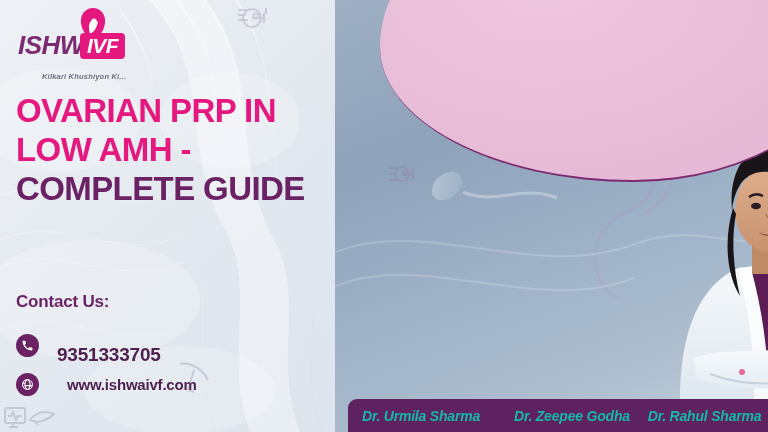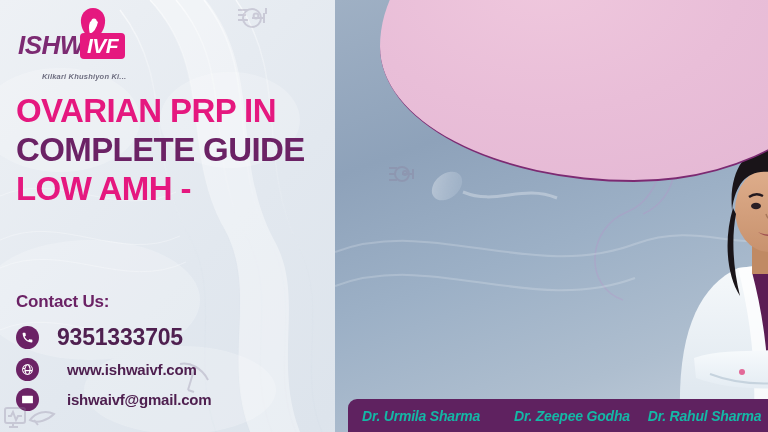--- a/index.html
+++ b/index.html
@@ -81,21 +81,21 @@
   .c-row{display:flex;align-items:center;margin-bottom:7px;}
   .c-ic{
     width:23px;height:23px;border-radius:50%;background:#6b2265;
     display:flex;align-items:center;justify-content:center;flex:0 0 23px;
   }
   .c-ic svg{width:13px;height:13px;fill:#fff;}
   .c-tx{
     margin-left:28px;font-size:15px;font-weight:800;color:#4f2050;letter-spacing:-.2px;
     white-space:nowrap;
   }
-  .c-row.phone .c-tx{font-size:23px;margin-left:18px;}
+  .c-row.phone .c-tx{font-size:19px;margin-left:18px;margin-top:20px;}
 
   
   .deco{position:absolute;opacity:.30;}
   .deco svg{width:100%;height:100%;stroke:#8a7f9c;fill:none;stroke-width:2;}
   .deco-top{left:236px;top:2px;width:40px;height:28px;}
   .deco-bot{left:4px;top:404px;width:52px;height:26px;}
   .deco-mid{left:388px;top:162px;width:34px;height:24px;opacity:.34;}
   .deco-pick{left:176px;top:360px;width:38px;height:34px;opacity:.30;}
 
   
@@ -328,22 +328,22 @@
         <circle cx="24" cy="15" r="2.6" fill="#ffffff"></circle>
       </svg>
     </div>
     <div class="logo-word">ISHWA</div>
     <div class="logo-ivf">IVF</div>
     <div class="logo-tag">Kilkari Khushiyon Ki...</div>
   </div>
 
   <div class="headline">
     <div class="hl-line hl-pink">OVARIAN PRP IN</div>
+    <div class="hl-line hl-pink">LOW AMH -</div>
     <div class="hl-line hl-purple">COMPLETE GUIDE</div>
-    <div class="hl-line hl-pink">LOW AMH -</div>
   </div>
 
   <div class="contact">
     <div class="contact-title">Contact Us:</div>
 
     <div class="c-row phone">
       <span class="c-ic">
         <svg viewBox="0 0 24 24">
             <path d="M6.6 10.8c1.4 2.8 3.8 5.2 6.6 6.6l2.2-2.2c.3-.3.7-.4 1-.2 1.2.4 2.4.6 3.6.6.6 0 1 .4 1 1V20c0 .6-.4 1-1 1C10.6 21 3 13.4 3 4c0-.6.4-1 1-1h3.4c.6 0 1 .4 1 1 0 1.3.2 2.5.6 3.6.1.4 0 .8-.2 1l-2.2 2.2z"></path>
           </svg>
@@ -353,28 +353,20 @@
 
     <div class="c-row">
       <span class="c-ic">
         <svg viewBox="0 0 24 24">
             <path d="M12 2a10 10 0 100 20 10 10 0 000-20zm0 2c1.3 0 2.7 2.3 3.2 5.3H8.8C9.3 6.3 10.7 4 12 4zM6.6 9.3H4.3A8 8 0 018.9 4.6c-.9 1.2-1.8 2.8-2.3 4.7zM4 12c0-.3 0-.6.1-.9h2.3a18 18 0 000 3.8H4.1A8 8 0 014 12zm.3 3h2.3c.5 1.9 1.4 3.5 2.3 4.7A8 8 0 014.3 15zM12 20c-1.3 0-2.7-2.3-3.2-5h6.4c-.5 2.7-1.9 5-3.2 5zm3.6-7H8.4a16 16 0 010-3.8h7.2a16 16 0 010 3.8zm-.5 6.7c.9-1.2 1.8-2.8 2.3-4.7h2.3a8 8 0 01-4.6 4.7zM17.6 13a18 18 0 000-3.8h2.3a8 8 0 010 3.8h-2.3zm-.2-5.7c-.5-1.9-1.4-3.5-2.3-4.7A8 8 0 0119.7 9.3h-2.3z"></path>
           </svg>
       </span>
       <span class="c-tx">www.ishwaivf.com</span>
     </div>
 
-    <div class="c-row">
-      <span class="c-ic">
-        <svg viewBox="0 0 24 24">
-            <path d="M3 5h18c.6 0 1 .4 1 1v12c0 .6-.4 1-1 1H3c-.6 0-1-.4-1-1V6c0-.6.4-1 1-1zm9 8.2L4.4 7H19.6L12 13.2z"></path>
-          </svg>
-      </span>
-      <span class="c-tx">ishwaivf@gmail.com</span>
-    </div>
   </div>
 
   <div class="deco deco-top">
     <svg viewBox="0 0 40 28">
       <circle cx="16" cy="16" r="9"></circle>
       <path d="M16 16 h12"></path>
         <path d="M28 11 v10"></path>
       <path d="M2 8 h10"></path>
         <path d="M2 13 h8"></path>
         <path d="M2 18 h10"></path>

